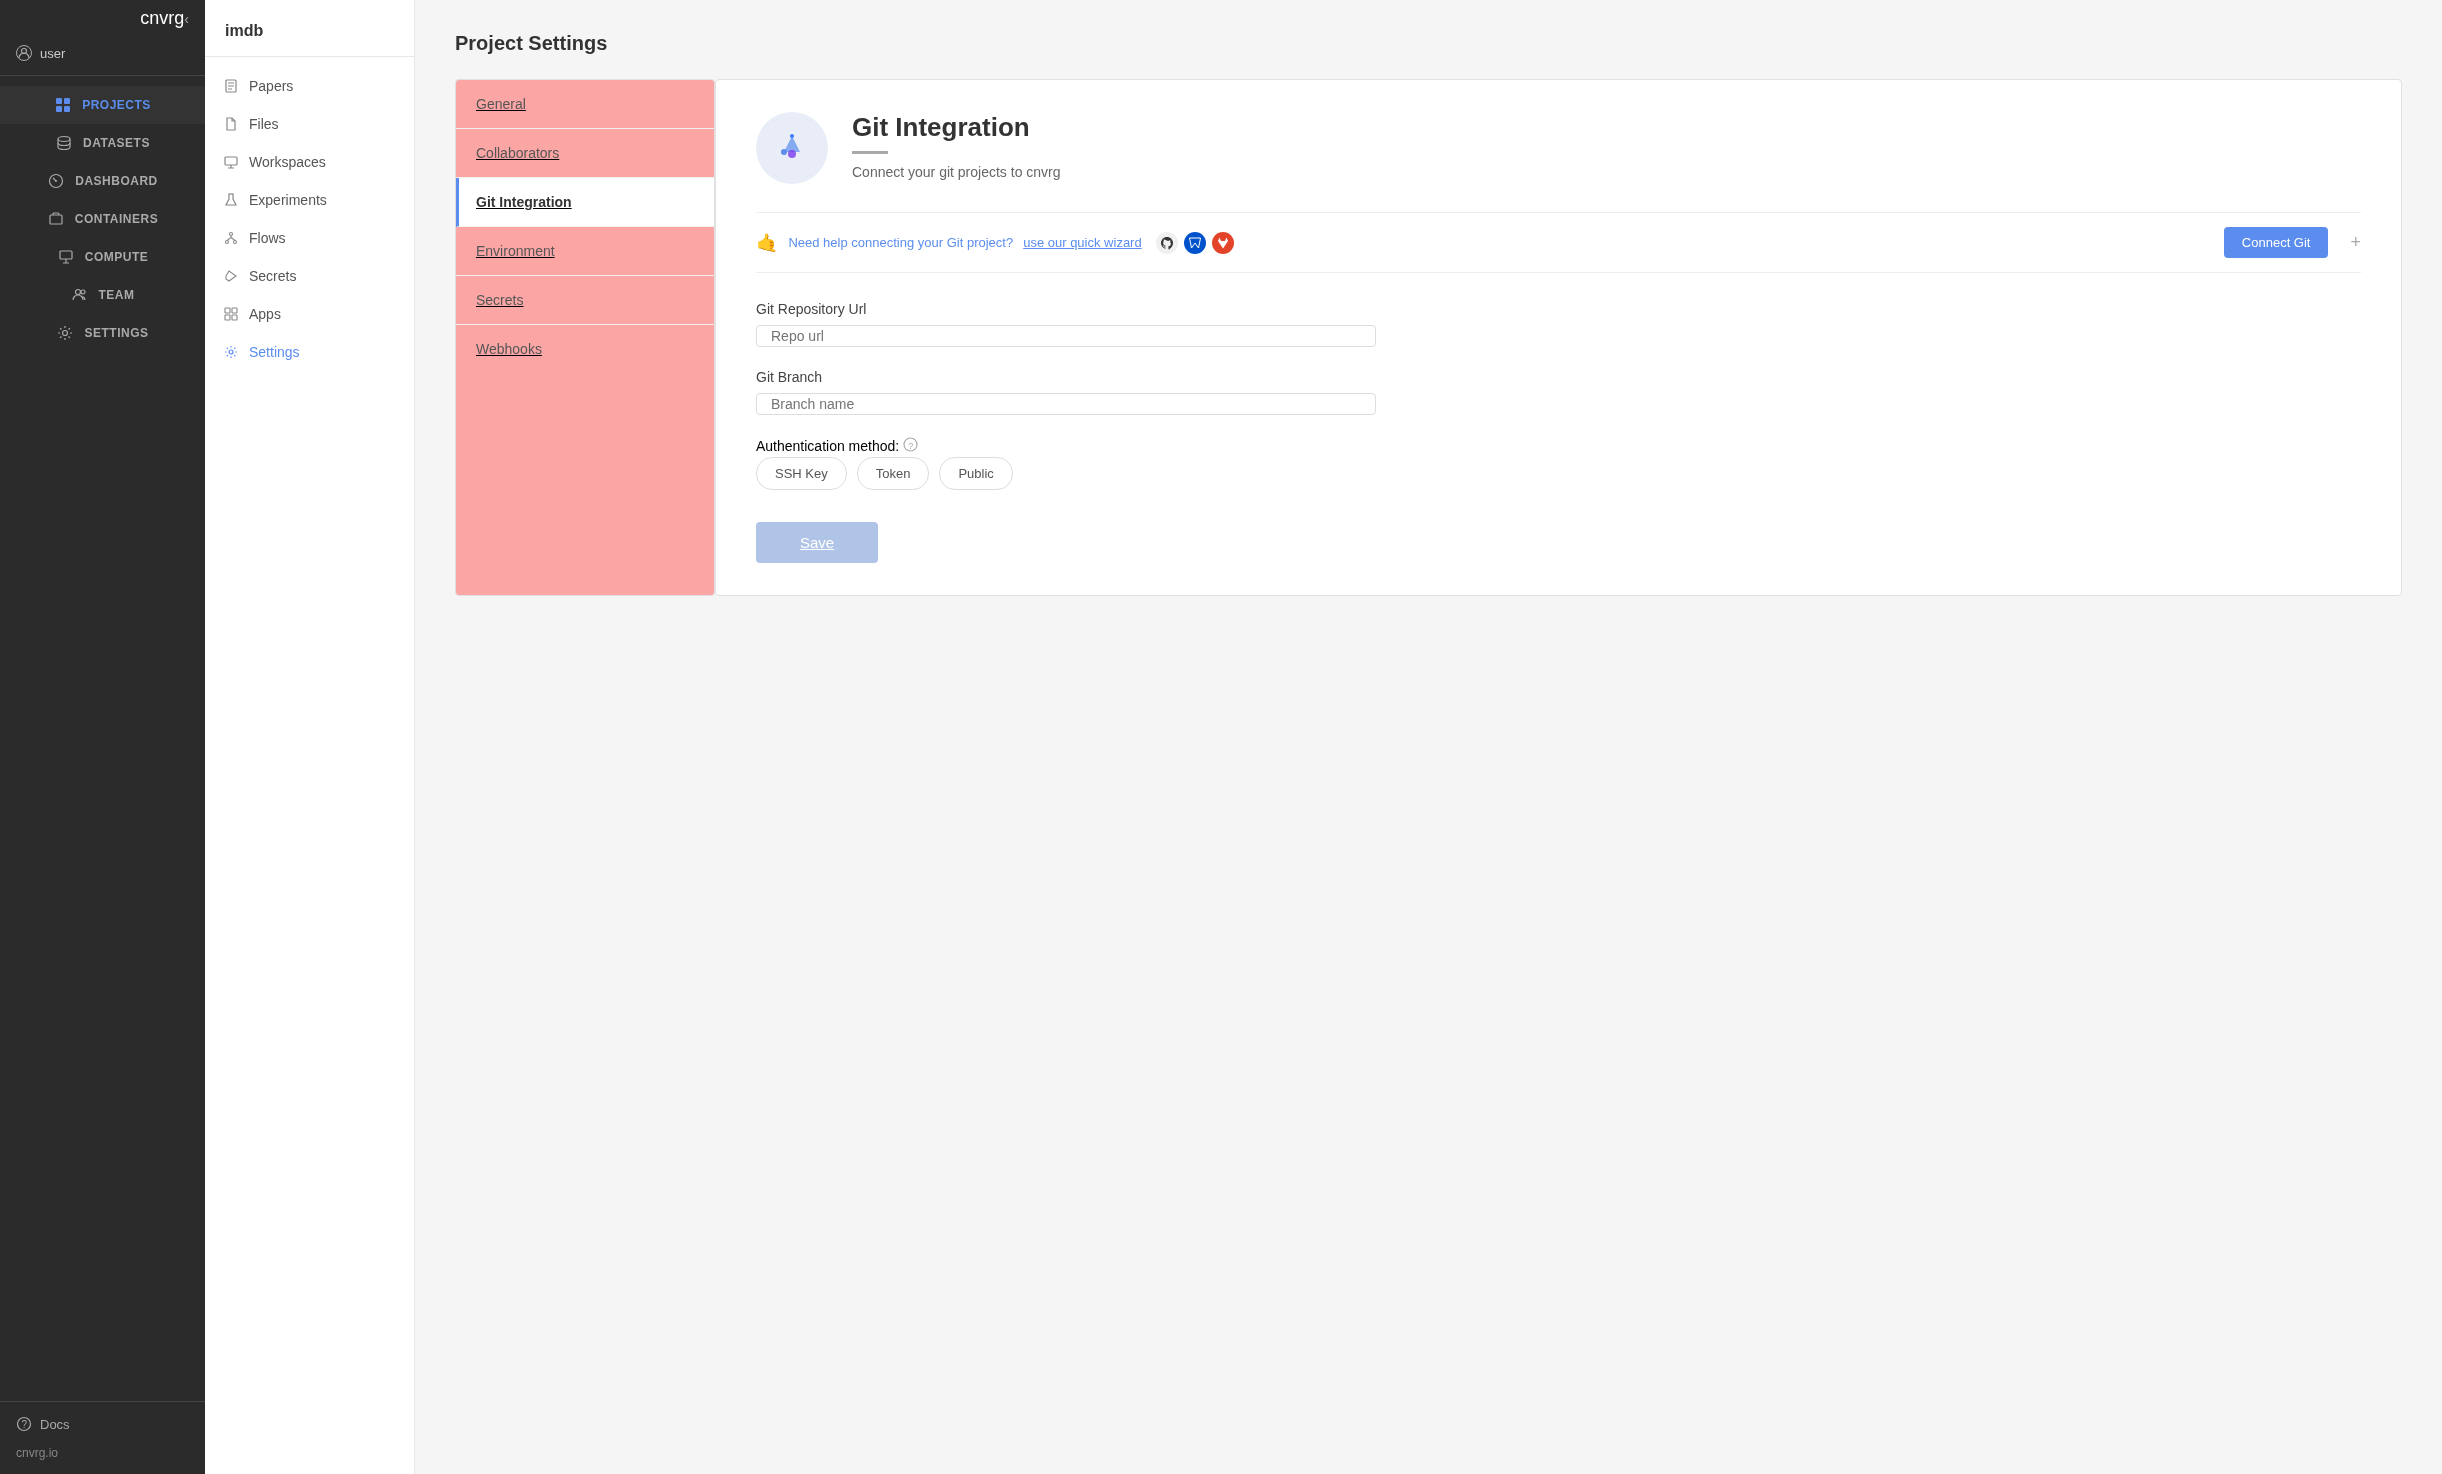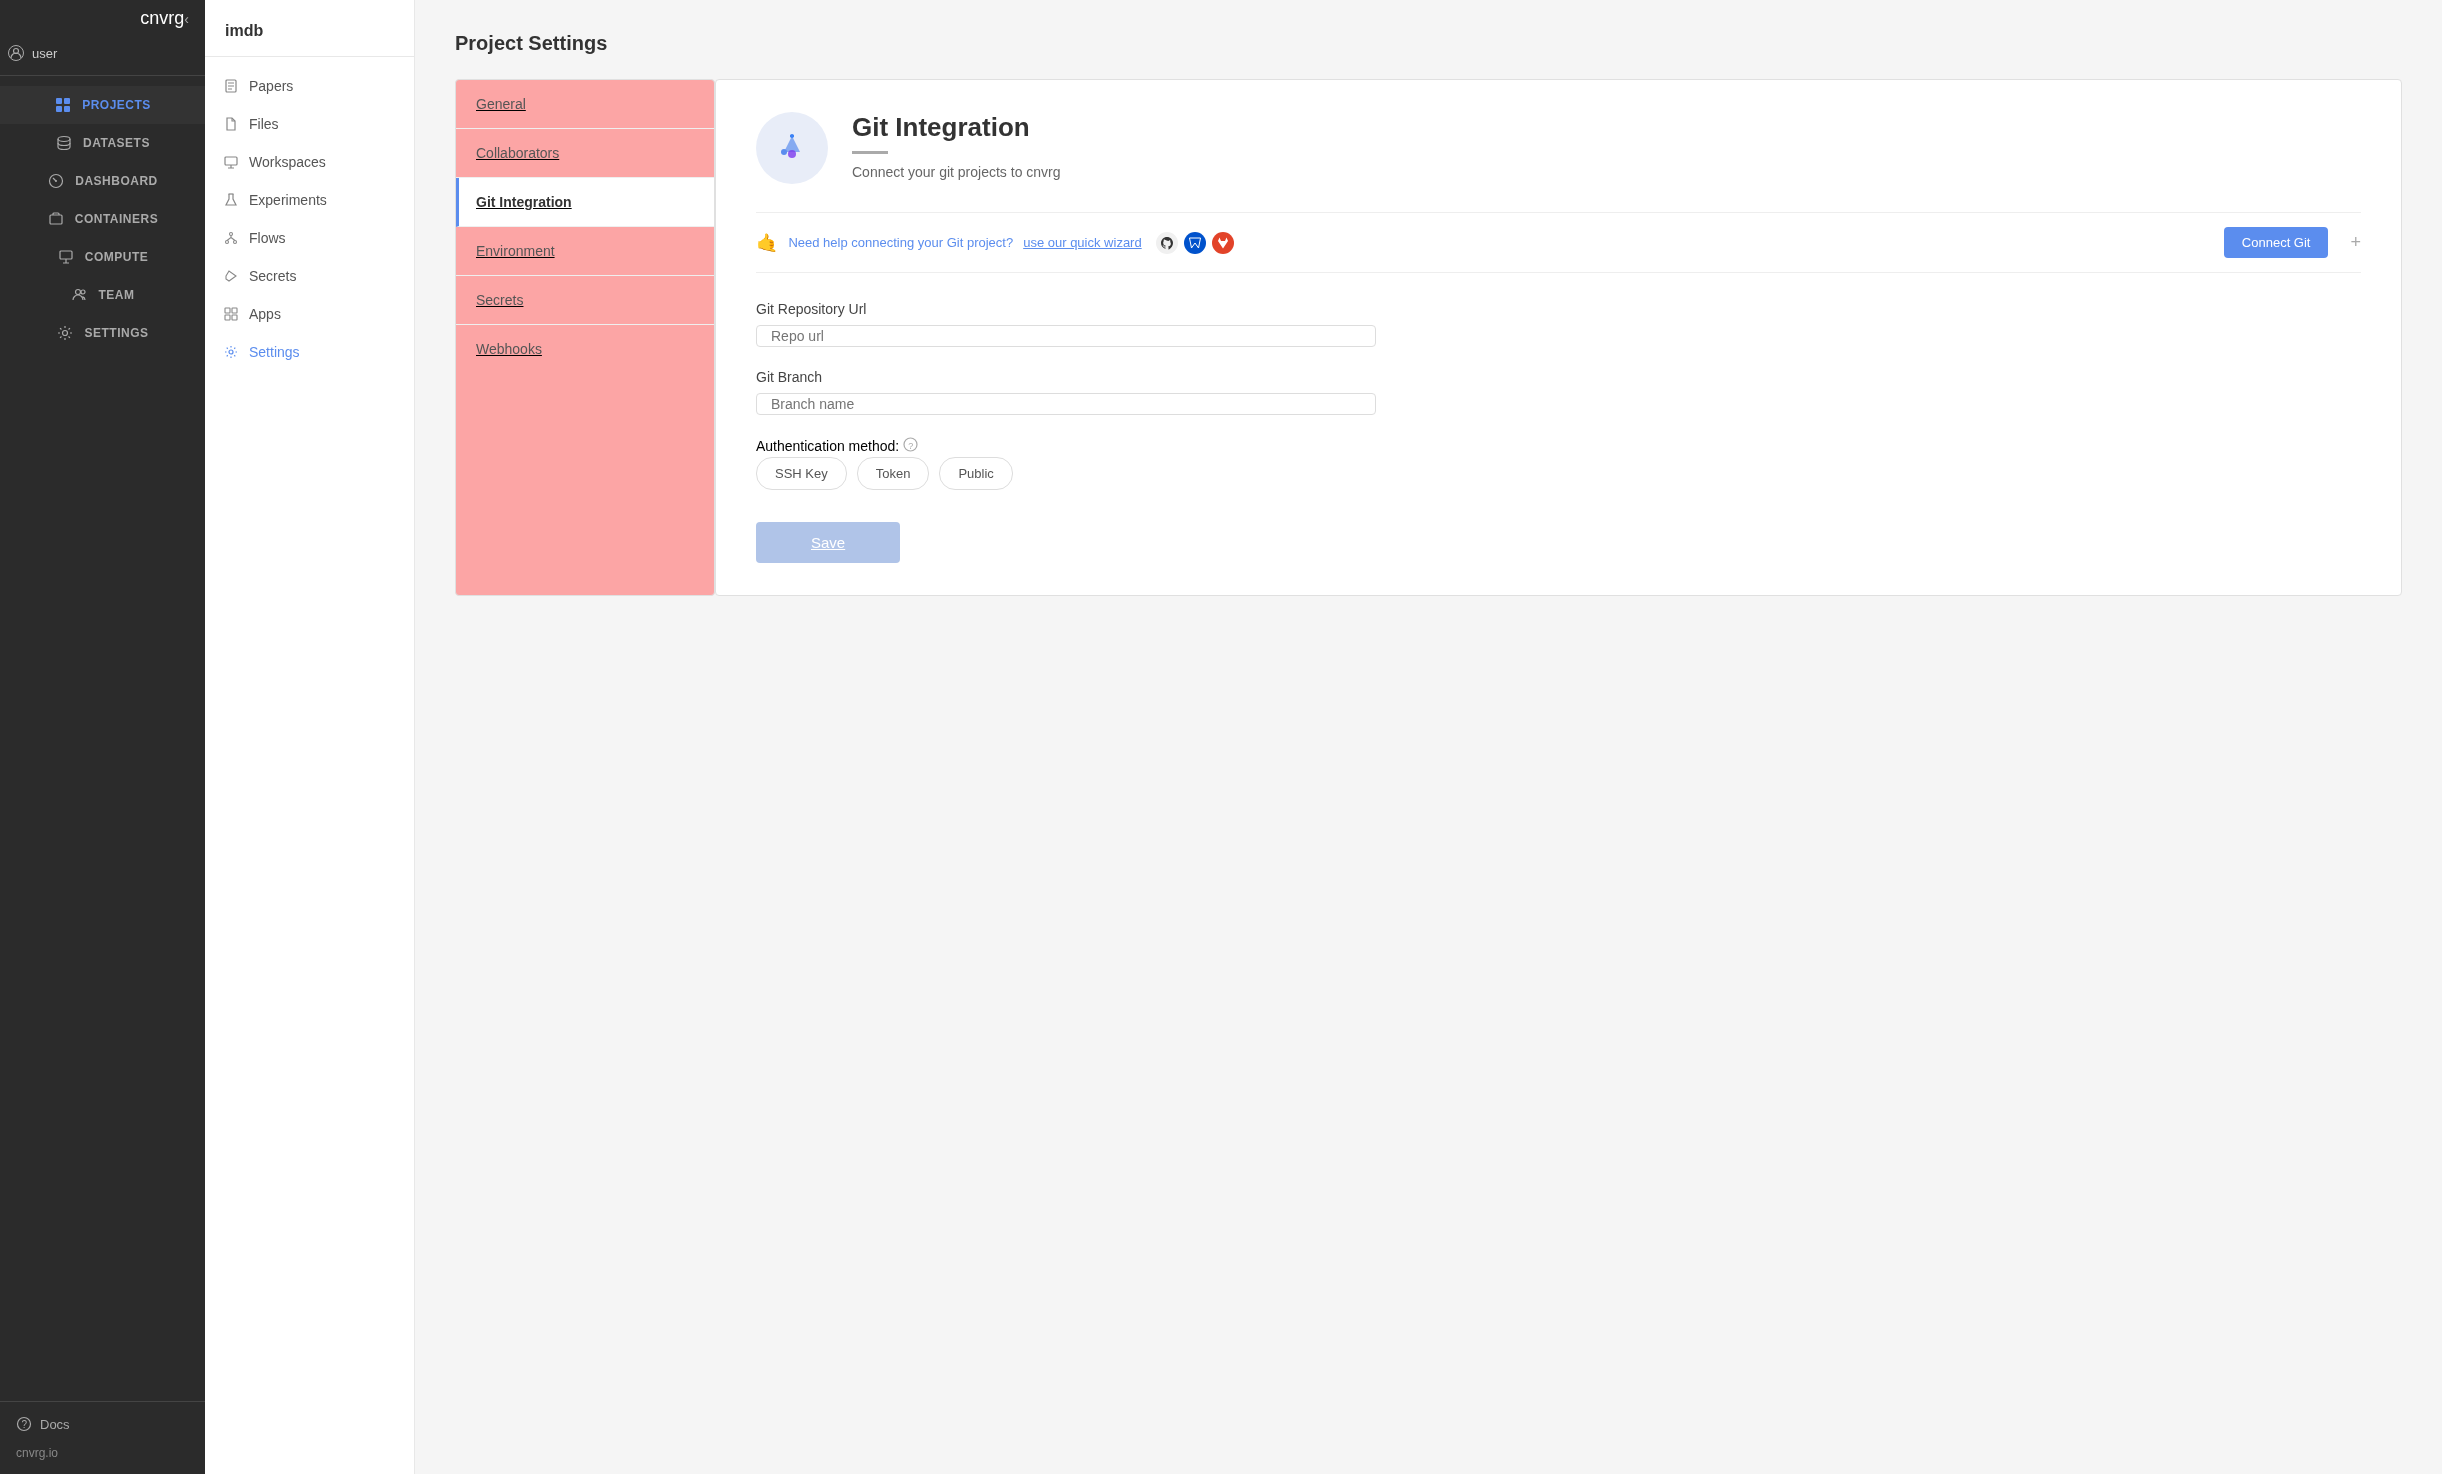--- a/index.html
+++ b/index.html
@@ -26,21 +26,21 @@
     }
     .sidebar-logo-chevron {
       cursor: pointer;
       font-size: 14px;
       color: #aaa;
     }
     .sidebar-user {
       display: flex;
       align-items: flex-end;
       gap: 8px;
-      padding: 8px 8px 14px;
+      padding: 8px 16px 14px;
       color: #ccc;
       font-size: 13px;
       border-bottom: 1px solid #444;
     }
     .sidebar-user-icon {
       width: 16px;
       height: 16px;
       border-radius: 50%;
       border: 1px solid #aaa;
       display: flex; align-items: center; justify-content: center;
@@ -319,21 +319,21 @@
       font-size: 13px;
       color: #555;
       background: #fff;
       cursor: pointer;
     }
 
     .save-btn {
       background: #b0c4e8;
       color: #fff;
       border: none;
-      padding: 12px 55px;
+      padding: 12px 44px;
       border-radius: 4px;
       font-size: 15px;
       cursor: pointer;
       text-decoration: underline;
     }
   </style>
 </head>
 <body>
 
 <div class="sidebar-left">

